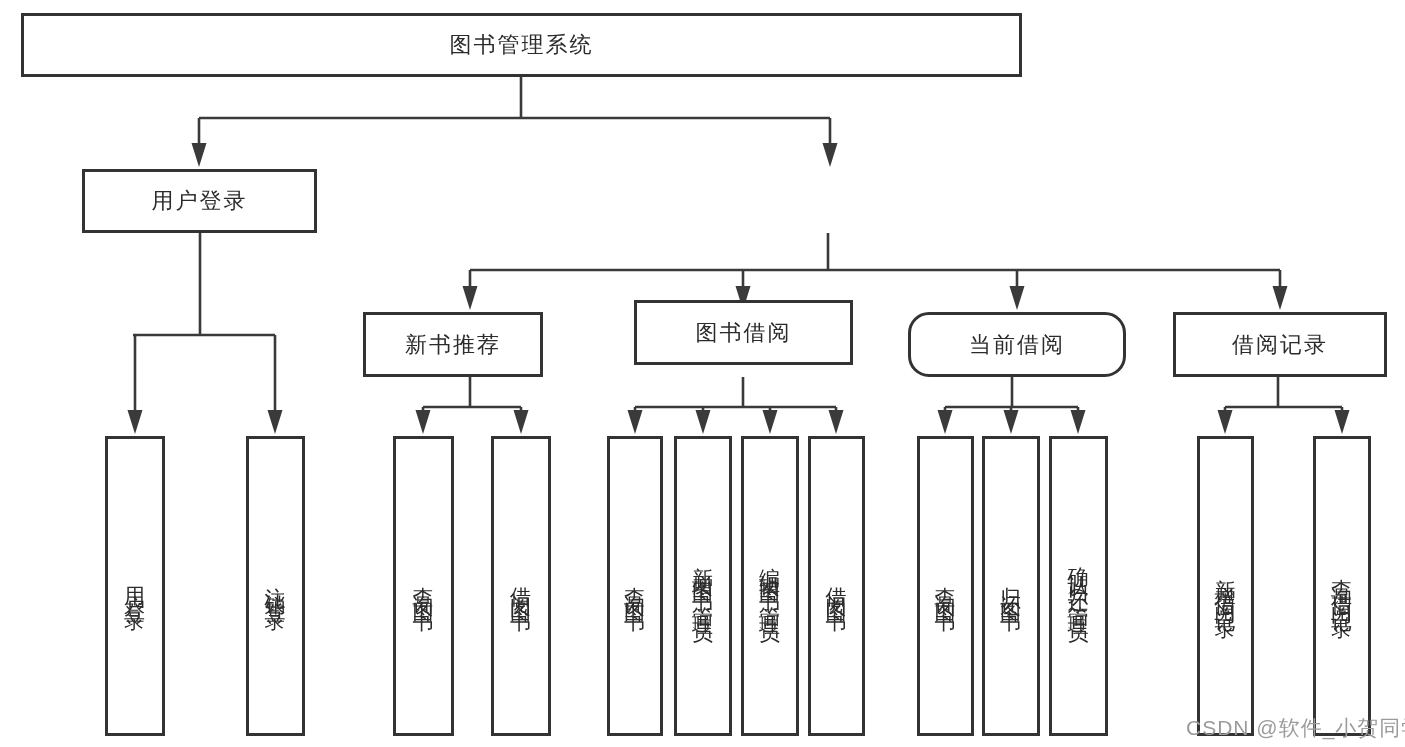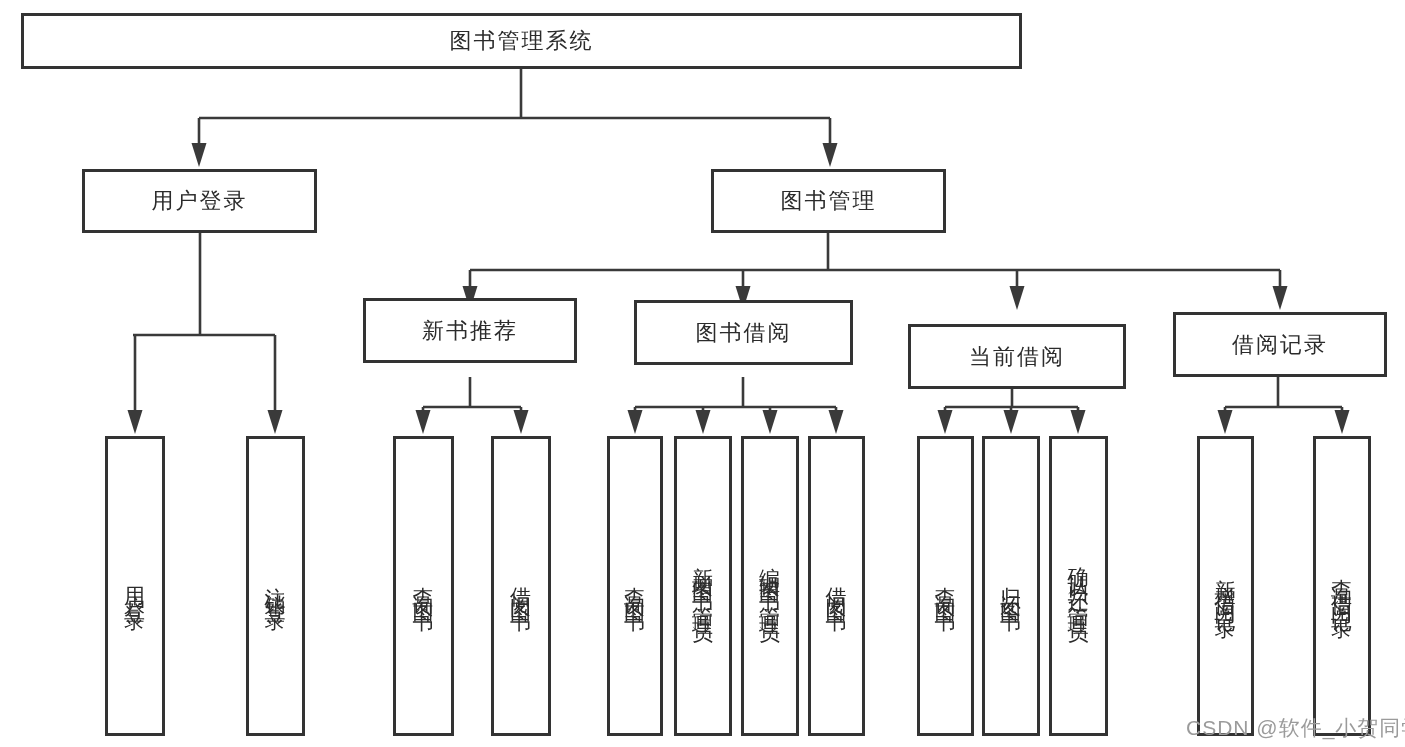--- a/index.html
+++ b/index.html
@@ -39,26 +39,26 @@
   .leaf {
     top: 436px;
     height: 300px;
     writing-mode: vertical-rl;
     text-orientation: mixed;
     font-size: 21px;
     letter-spacing: 8px;
     line-height: 1;
   }
   
-  .n-root  { left: 21px;   top: 13px;  width: 1001px; height: 56px; }
+  .n-root  { left: 21px;   top: 13px;  width: 1001px; height: 64px; }
   .n-login { left: 82px;   top: 169px; width: 235px;  height: 64px; }
   .n-mgmt  { left: 711px;  top: 169px; width: 235px;  height: 64px; }
-  .n-l3-0  { left: 363px;  top: 298px; width: 214px;  height: 65px; }
+  .n-l3-0  { left: 363px;  top: 312px; width: 180px;  height: 65px; }
   .n-l3-1  { left: 634px;  top: 300px; width: 219px;  height: 65px; }
-  .n-l3-2  { left: 908px;  top: 324px; width: 218px;  height: 65px; }
+  .n-l3-2  { left: 908px;  top: 312px; width: 218px;  height: 65px; border-radius: 21px; }
   .n-l3-3  { left: 1173px; top: 312px; width: 214px;  height: 65px; }
   .n-g1-0 { left: 105px;  width: 60px; }
   .n-g1-1 { left: 246px;  width: 59px; }
   .n-g2-0 { left: 393px;  width: 61px; }
   .n-g2-1 { left: 491px;  width: 60px; }
   .n-g3-0 { left: 607px;  width: 56px; }
   .n-g3-1 { left: 674px;  width: 58px; }
   .n-g3-2 { left: 741px;  width: 58px; }
   .n-g3-3 { left: 808px;  width: 57px; }
   .n-g4-0 { left: 917px;  width: 57px; }
@@ -156,21 +156,20 @@
       <line x1="1225" y1="407" x2="1225" y2="424"></line>
       <polygon points="1217.5,410 1232.5,410 1225,434"></polygon>
       <line x1="1342" y1="407" x2="1342" y2="424"></line>
       <polygon points="1334.5,410 1349.5,410 1342,434"></polygon>
     </g>
   </svg>
 
   <div class="box n-root">图书管理系统</div>
 
   <div class="box n-login">用户登录</div>
-  <div class="box n-mgmt">图书管理</div>
 
   <div class="box n-l3-0">新书推荐</div>
   <div class="box n-l3-1">图书借阅</div>
   <div class="box n-l3-2">当前借阅</div>
   <div class="box n-l3-3">借阅记录</div>
 
   <div class="box leaf n-g1-0">用户登录</div>
   <div class="box leaf n-g1-1">注销登录</div>
 
   <div class="box leaf n-g2-0">查询图书</div>

